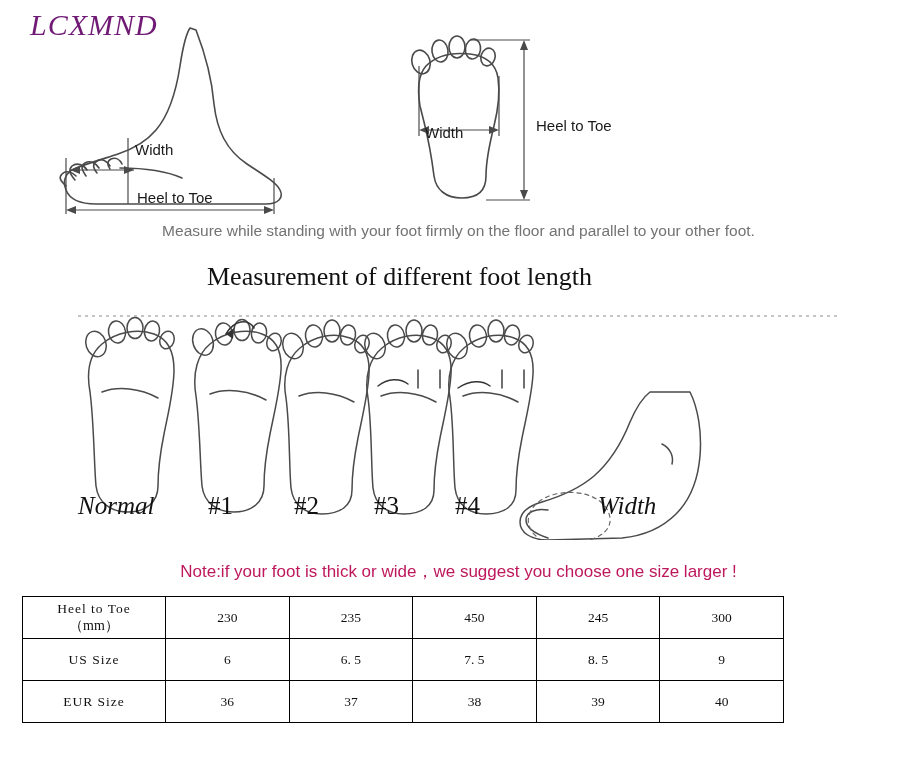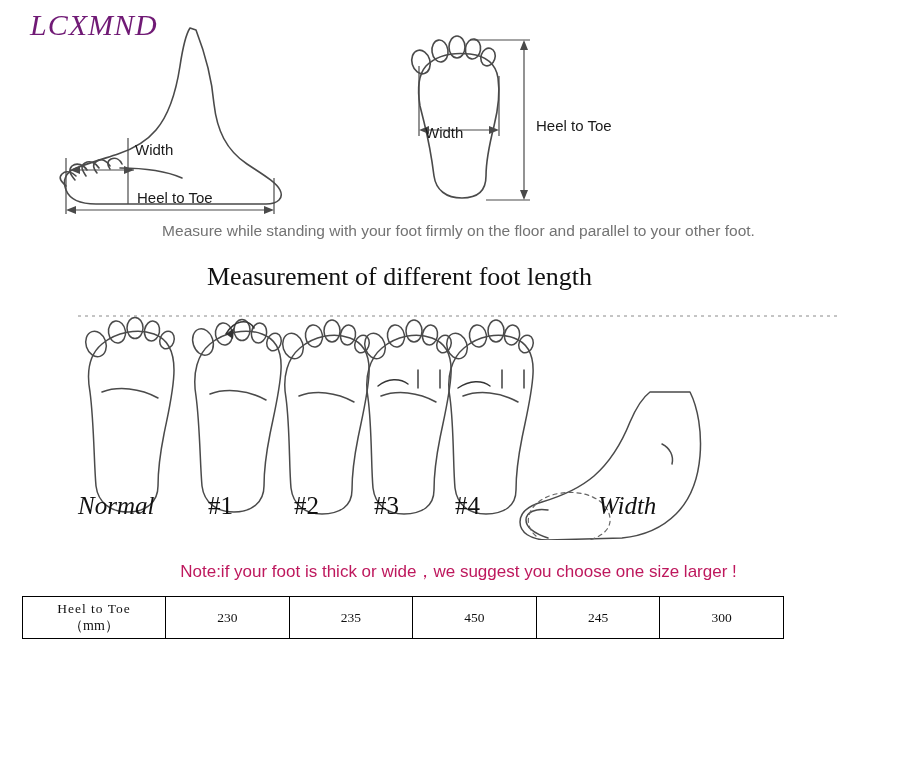--- a/index.html
+++ b/index.html
@@ -304,14 +304,34 @@
       <td class="head">
         <span class="hdr-main">Heel  to  Toe</span>
         <span class="hdr-sub">（mm）</span>
       </td>
       <td>230</td>
       <td>235</td>
       <td>450</td>
       <td>245</td>
       <td>300</td>
     </tr>
+    <tr>
+      <td class="head">
+        <span class="hdr-spaced">US        Size</span>
+      </td>
+      <td>6</td>
+      <td>6. 5</td>
+      <td>7. 5</td>
+      <td>8. 5</td>
+      <td>9</td>
+    </tr>
+    <tr>
+      <td class="head">
+        <span class="hdr-spaced">EUR      Size</span>
+      </td>
+      <td>36</td>
+      <td>37</td>
+      <td>38</td>
+      <td>39</td>
+      <td>40</td>
+    </tr>
   </tbody>
 </table>
 
 </body></html>

